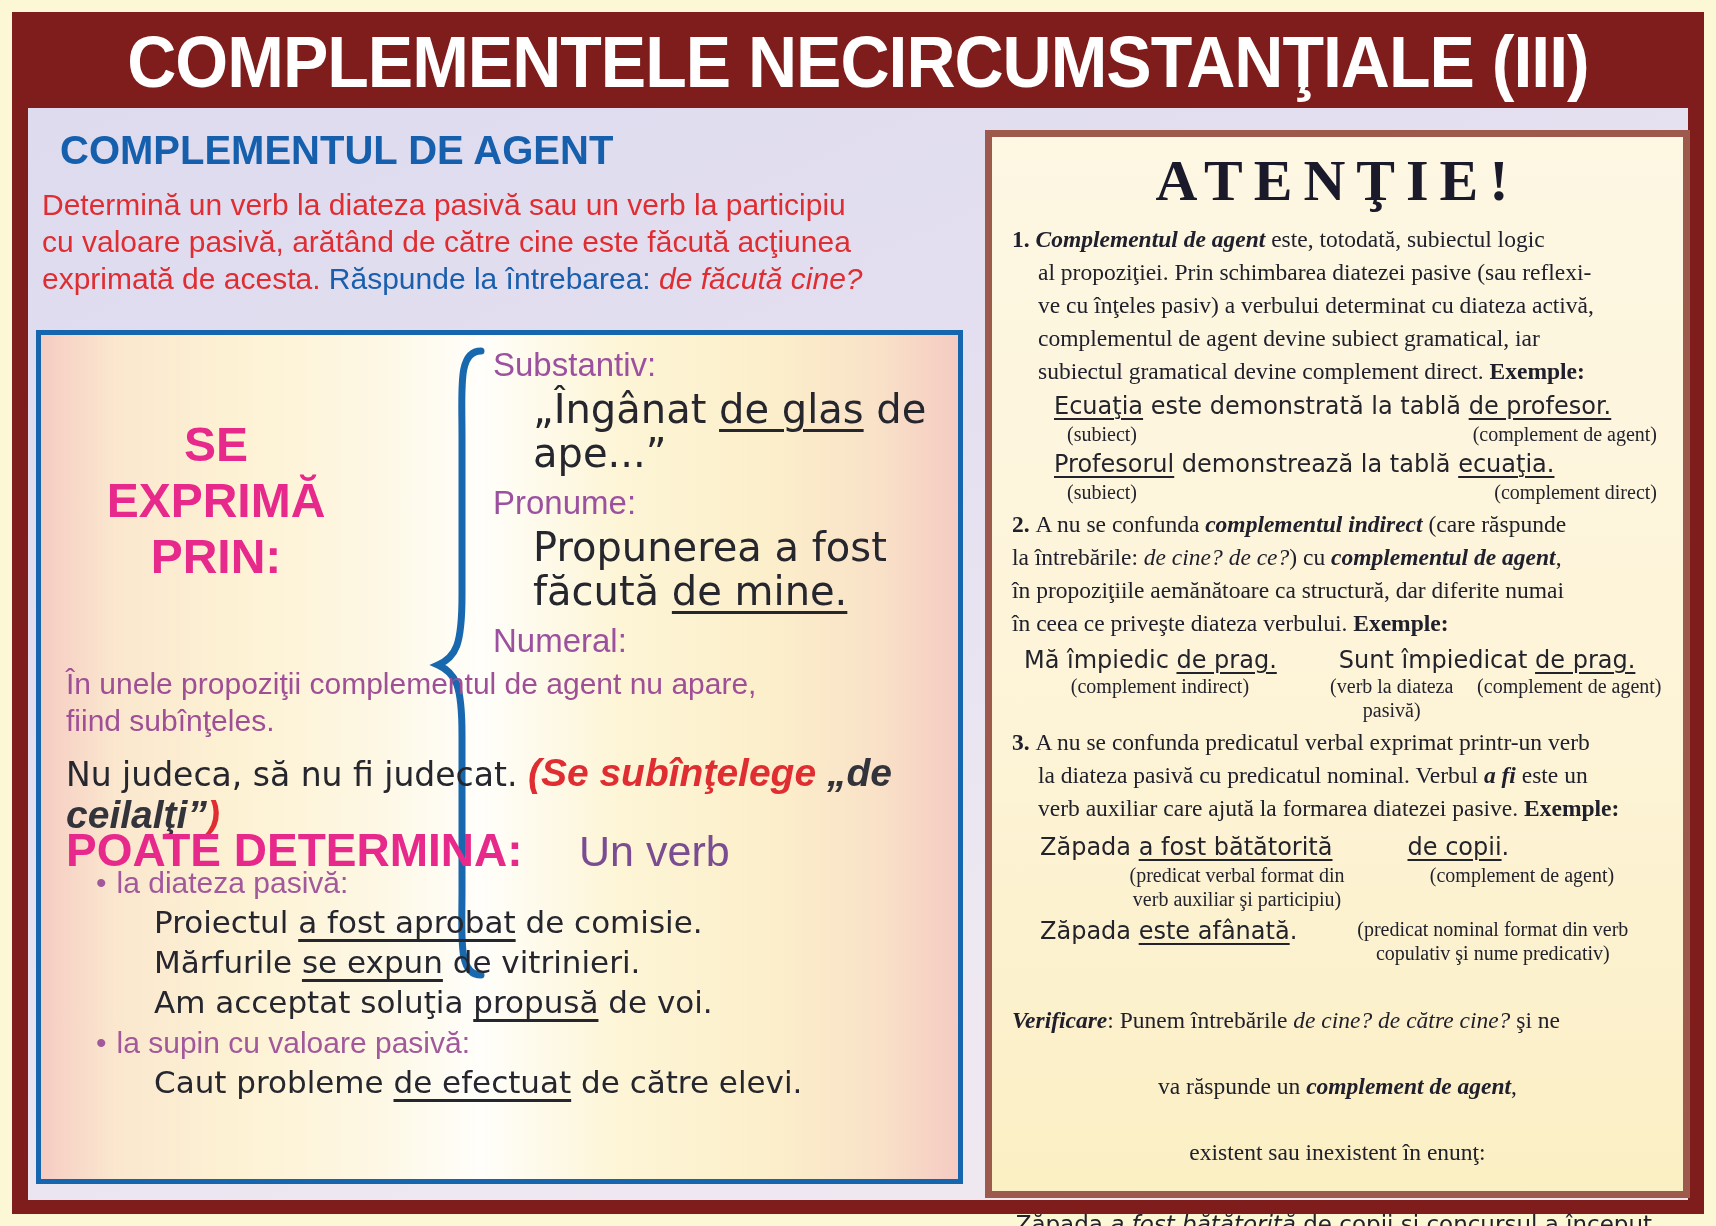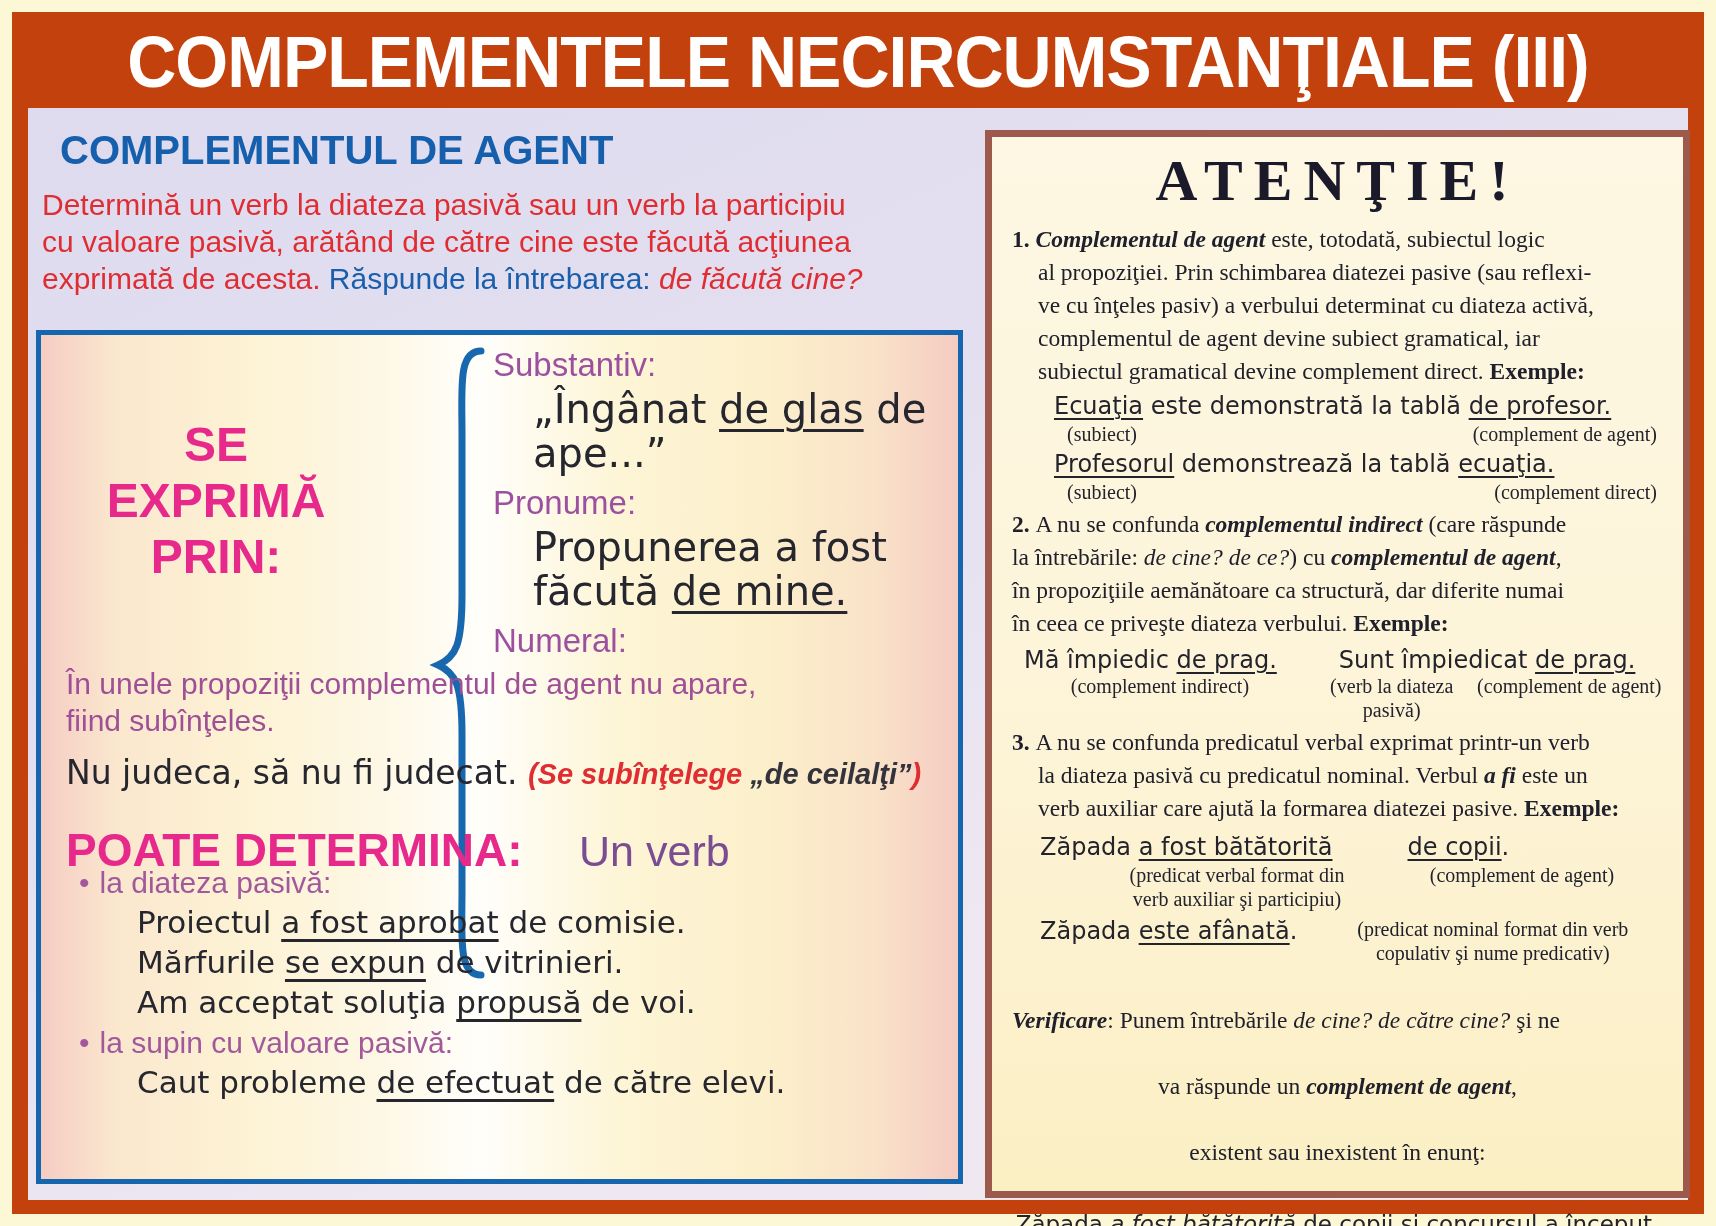--- a/index.html
+++ b/index.html
@@ -5,21 +5,21 @@
   * { margin:0; padding:0; box-sizing:border-box; }
   html,body { width:1716px; height:1226px; }
   body {
     font-family:"Liberation Sans", sans-serif;
     background:#FCF8D6;
     position:relative;
     overflow:hidden;
   }
   .frame {
     position:absolute; left:12px; top:12px; width:1692px; height:1202px;
-    background:#c2410c;
+    background:#7f1d1d;
   }
   .banner-title {
     position:absolute; left:0; top:0; width:100%; height:96px;
     color:#FFFFFF; font-weight:bold; font-size:68px; line-height:98px;
     text-align:center; letter-spacing:-1px; white-space:nowrap;
     transform:scaleY(1.06); transform-origin:center;
   }
   .inner {
     position:absolute; left:16px; top:96px; width:1660px; height:1092px;
     background:linear-gradient(155deg,#DEDBEF 0%,#E3DFF0 35%,#EEE8F2 70%,#F0E6EE 100%);
@@ -55,26 +55,26 @@
   .ex-item-sentence {
     font-size:40px; line-height:44px; margin:0 0 8px 40px; white-space:pre-line;
   }
   .u  { text-decoration:underline; text-decoration-thickness:3px; text-underline-offset:6px; }
   .u2 { text-decoration:underline; text-decoration-thickness:2px; text-underline-offset:4px; }
   .note {
     position:absolute; left:25px; top:330px; width:880px;
     color:#9F4F96; font-size:30px; line-height:37px; white-space:pre-line;
   }
   .judge { position:absolute; left:25px; top:418px; width:890px; font-size:33px; line-height:40px; }
-  .judge .paren { font-size:29px; font-style:italic; font-weight:bold; font-family:"Liberation Sans",sans-serif; }
+  .judge .paren { font-size:39px; font-style:italic; font-weight:bold; font-family:"Liberation Sans",sans-serif; }
   .dark-i { color:#33333B; }
   .poate-row { position:absolute; left:25px; top:488px; width:890px; }
   .poate-label { color:#E7298C; font-weight:bold; font-size:46px; display:inline-block; }
   .verb-label { color:#7A4D92; font-size:43px; display:inline-block; margin-left:52px; }
-  .bullets { position:absolute; left:38px; top:530px; width:865px; }
+  .bullets { position:absolute; left:55px; top:530px; width:865px; }
   .bullet-line { color:#A2599C; font-size:30px; line-height:35px; margin-bottom:5px; }
   .bullet-dot { margin-right:10px; }
   .bullet-ex { font-size:31px; line-height:35px; margin:0 0 5px 58px; }
   
   .atbox {
     position:absolute; left:957px; top:22px; width:705px; height:1068px;
     border:7px solid #9D594B;
     background:linear-gradient(180deg,#FDF7E3 0%,#FDF4D8 55%,#FBEFC4 100%);
     padding:10px 20px 8px;
     font-family:"Liberation Serif", serif; color:#20202C;

